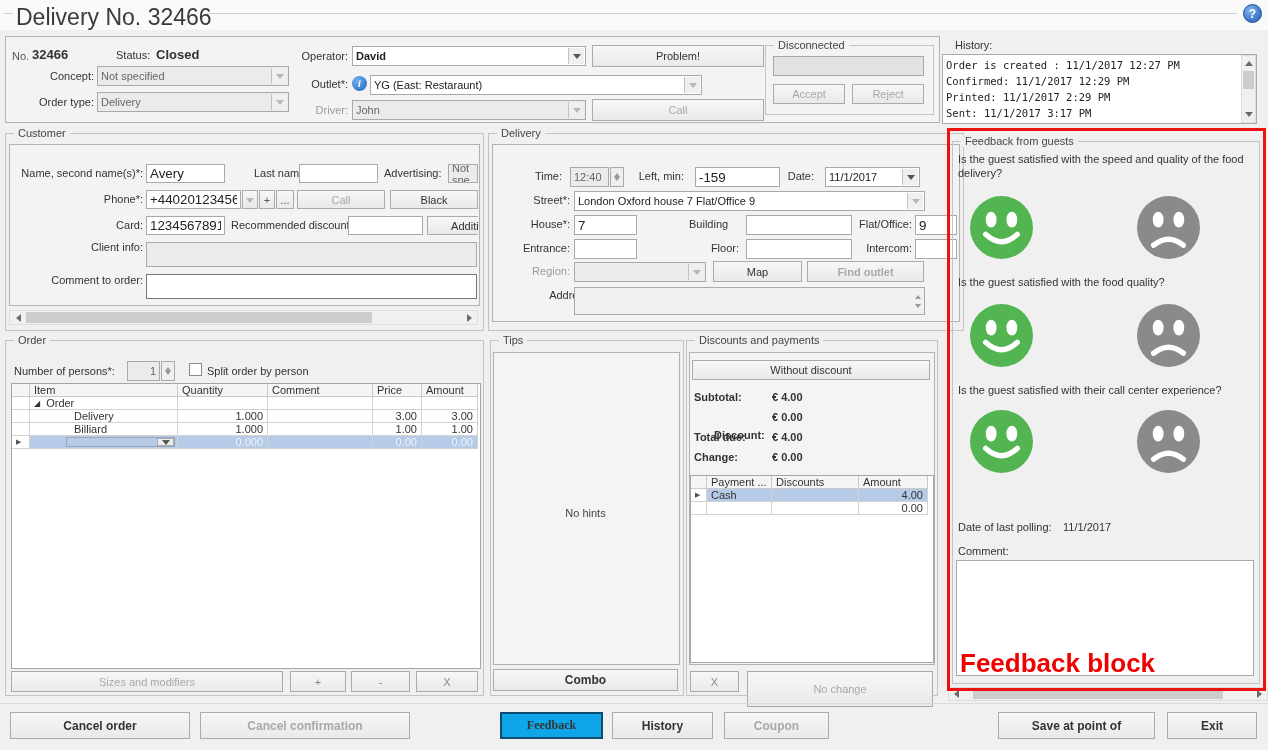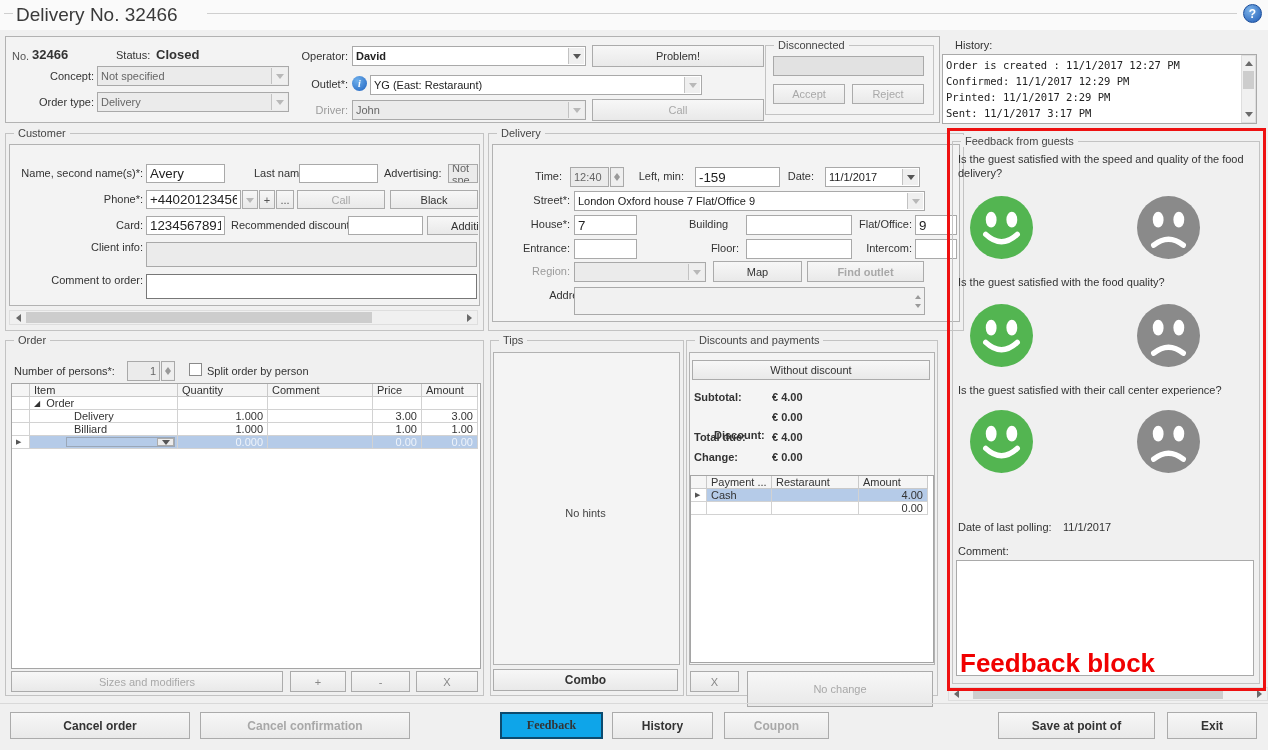--- a/index.html
+++ b/index.html
@@ -2,21 +2,21 @@
 <html><head>
 <meta charset="utf-8">
 <style>
   html,body{margin:0;padding:0;}
   body{width:1268px;height:750px;position:relative;background:#f0f0f0;
        font-family:"Liberation Sans","DejaVu Sans",sans-serif;font-size:11px;color:#333;
        overflow:hidden;}
   .abs{position:absolute;}
   
   .titlebar{position:absolute;left:0;top:0;width:1268px;height:30px;background:#fafafa;}
-  .title{position:absolute;left:16px;top:4px;font-size:19px;color:#3a3a3a;}
+  .title{position:absolute;left:16px;top:4px;font-size:23px;color:#3a3a3a;}
   .tline{position:absolute;height:1px;background:#cfcfcf;top:13px;}
   .help-badge{position:absolute;width:17px;height:17px;border-radius:50%;
       background:radial-gradient(circle at 35% 30%, #7db4ea, #1f5bb5);color:#fff;font-weight:bold;
       display:flex;align-items:center;justify-content:center;font-size:12px;border:1px solid #1b4e9b;cursor:pointer;}
   
   .gb{position:absolute;border:1px solid #c3c3c3;}
   .legend{position:absolute;top:-7px;left:8px;background:#f0f0f0;padding:0 4px;color:#454545;white-space:nowrap;}
   .panel{position:absolute;border:1px solid #b2b2b2;background:#f3f3f3;overflow:hidden;}
   .white{background:#fff;}
   
@@ -333,21 +333,21 @@
 <div class="lbl b" style="left:772px;top:411px;">€ 0.00</div>
 <div class="lbl b" style="left:694px;top:431px;">Total due:</div>
 <div class="lbl b" style="left:772px;top:431px;">€ 4.00</div>
 <div class="lbl b" style="left:694px;top:451px;">Change:</div>
 <div class="lbl b" style="left:772px;top:451px;">€ 0.00</div>
 
 <div class="panel white" style="left:690px;top:475px;width:242px;height:186px;border-color:#a5a5a5;"></div>
 <div class="grid" style="left:691px;top:476px;width:237px;grid-template-columns:16px 65px 87px 69px;">
   <div class="cell hd"></div>
   <div class="cell hd">Payment ...</div>
-  <div class="cell hd">Restaraunt</div>
+  <div class="cell hd">Discounts</div>
   <div class="cell hd">Amount</div>
 
   <div class="cell">
       <span class="marker">▶</span>
     </div>
   <div class="cell sel">Cash</div>
   <div class="cell sel"></div>
   <div class="cell sel ra">4.00</div>
 
   <div class="cell"></div>

